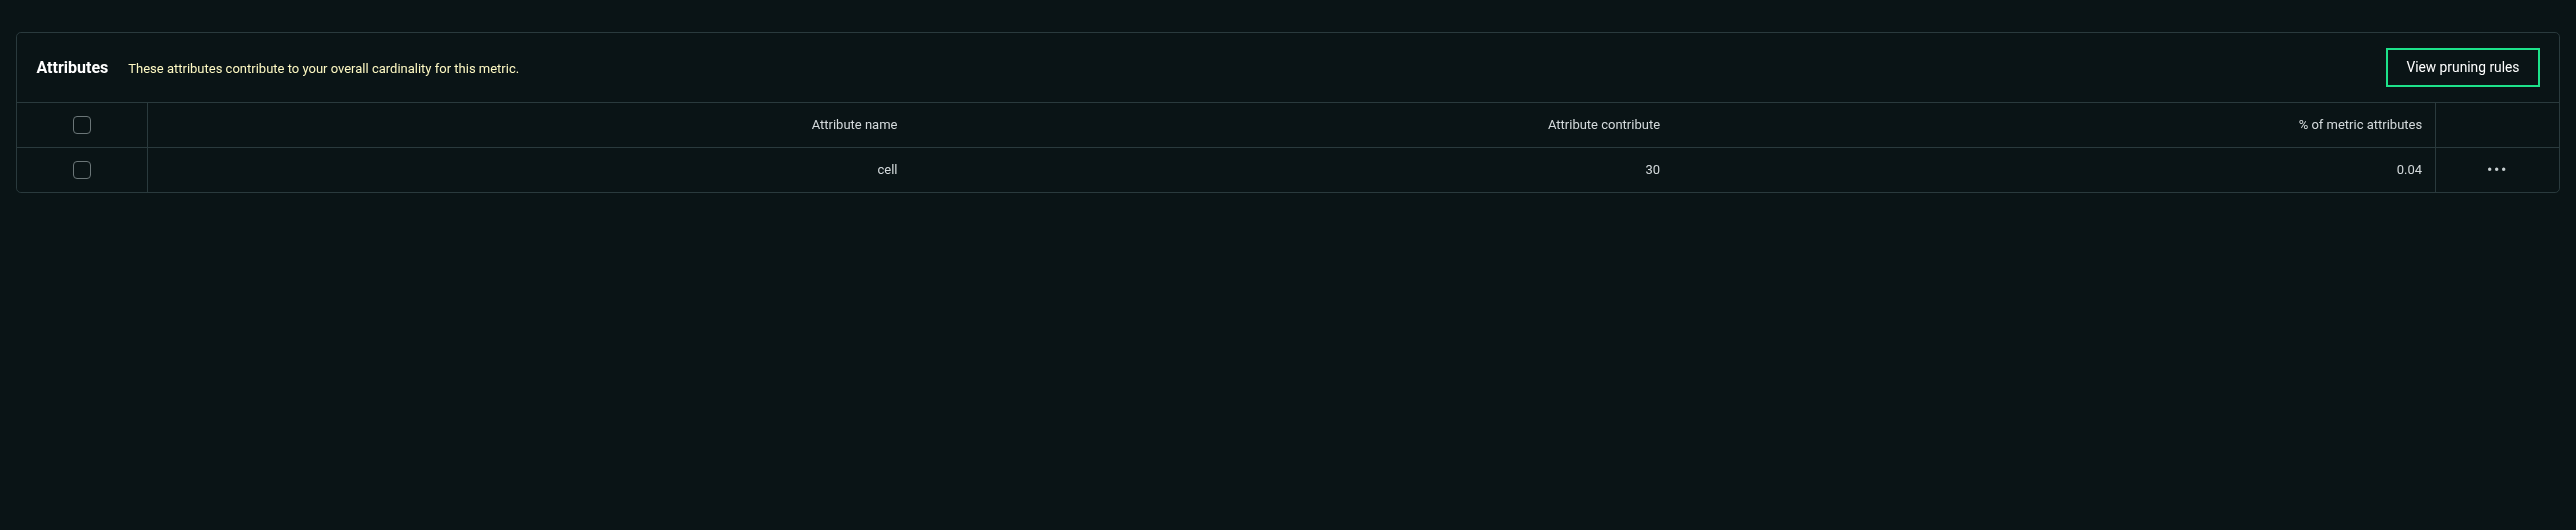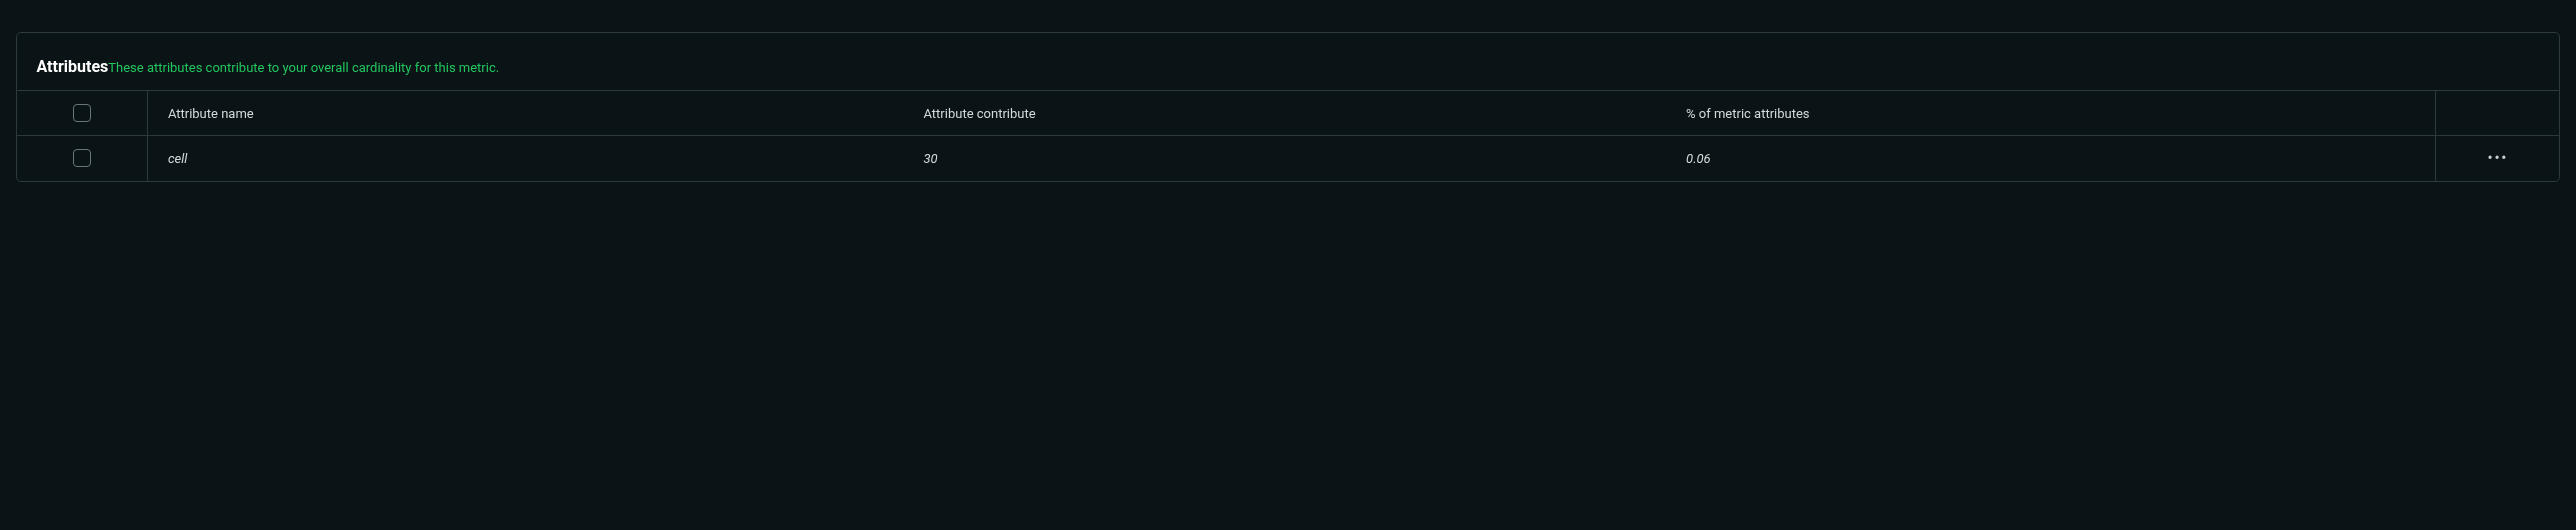--- a/index.html
+++ b/index.html
@@ -21,31 +21,30 @@
     .panel-header {
       display: flex;
       align-items: center;
       justify-content: space-between;
       padding: 14.6px 19.5px;
       border-bottom: 0.8px solid #2a3a3d;
     }
     .header-left {
       display: flex;
       align-items: baseline;
-      gap: 0;
-      margin-top: 9px;
+      gap: 20px;
     }
     .header-title {
       font-size: 16px;
       font-weight: 700;
       color: #ffffff;
     }
     .header-subtitle {
       font-size: 13px;
-      color: #22c55e;
+      color: #fef9c3;
       font-weight: 400;
     }
     .pruning-button {
       border: 2.4px solid #1de28a;
       color: #ffffff;
       background: transparent;
       font-size: 13.8px;
       font-weight: 400;
       padding: 9.7px 18px;
       cursor: pointer;
@@ -56,24 +55,23 @@
       border-collapse: collapse;
     }
     thead tr {
       border-bottom: 0.8px solid #2a3a3d;
     }
     tbody tr {
       border-bottom: 0.8px solid #2a3a3d;
     }
     tbody tr:last-child {
       border-bottom: none;
-      font-style: italic;
     }
     th, td {
-      text-align: left;
+      text-align: right;
       font-size: 13px;
       font-weight: 400;
       color: #d4dadc;
       padding: 14.6px 13px;
     }
     th {
       color: #d4dadc;
     }
     .checkbox-col {
       width: 52px;
@@ -121,20 +119,21 @@
 </head>
 <body>
 
 <div class="panel">
 
   <div class="panel-header">
     <div class="header-left">
       <span class="header-title">Attributes</span>
       <span class="header-subtitle">These attributes contribute to your overall cardinality for this metric.</span>
     </div>
+    <button class="pruning-button">View pruning rules</button>
   </div>
 
   <table>
     <thead>
       <tr>
         <th class="checkbox-col">
           <span class="checkbox"></span>
         </th>
         <th class="col-name">Attribute name</th>
         <th class="col-card">Attribute contribute</th>
@@ -142,21 +141,21 @@
         <th class="actions-col"></th>
       </tr>
     </thead>
     <tbody>
       <tr>
         <td class="checkbox-col">
           <span class="checkbox"></span>
         </td>
         <td class="col-name">cell</td>
         <td class="col-card">30</td>
-        <td class="col-pct">0.06</td>
+        <td class="col-pct">0.04</td>
         <td class="actions-col">
           <span class="ellipsis">•••</span>
         </td>
       </tr>
     </tbody>
   </table>
 
 </div>
 
 

